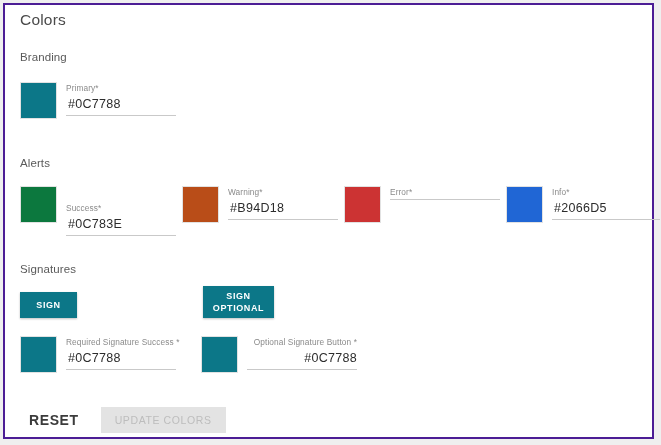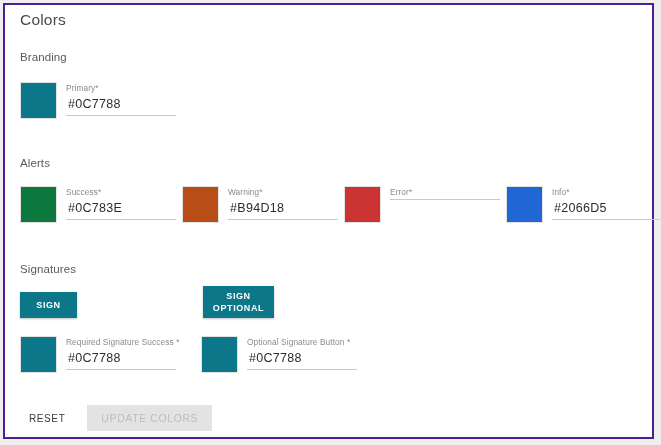--- a/index.html
+++ b/index.html
@@ -101,22 +101,22 @@
 
   
   .footer-actions {
     position: absolute;
     left: 14px;
     top: 400px;
     display: flex;
     align-items: center;
   }
   .btn-text {
-    font-size: 10px;
-    font-weight: normal;
+    font-size: 14px;
+    font-weight: bold;
     color: #3b3b3b;
     letter-spacing: 0.6px;
     padding: 7px 10px;
     background: transparent;
     border: none;
     cursor: pointer;
     font-family: "Liberation Sans", sans-serif;
   }
   .btn-disabled {
     margin-left: 12px;
@@ -145,21 +145,21 @@
       <div class="field-label"><span>Primary</span><span class="req">*</span></div>
       <div class="field-value">#0C7788</div>
       <div class="field-underline"></div>
     </div>
   </div>
 
   <div class="section-title" style="left:15px; top:152px;">Alerts</div>
 
   <div class="field-group" style="left:15px; top:181px;">
     <div class="swatch" style="background:#0C783E;"></div>
-    <div class="field" style="width:110px;">
+    <div class="field" style="width:110px;margin-top:16px;">
       <div class="field-label"><span>Success</span><span class="req">*</span></div>
       <div class="field-value">#0C783E</div>
       <div class="field-underline"></div>
     </div>
   </div>
 
   <div class="field-group" style="left:177px; top:181px;">
     <div class="swatch" style="background:#B94D18;"></div>
     <div class="field" style="width:110px;">
       <div class="field-label"><span>Warning</span><span class="req">*</span></div>
@@ -200,21 +200,21 @@
     <div class="swatch" style="background:#0C7788;"></div>
     <div class="field" style="width:110px;">
       <div class="field-label"><span>Required Signature Success</span> <span class="req">*</span></div>
       <div class="field-value">#0C7788</div>
       <div class="field-underline"></div>
     </div>
   </div>
 
   <div class="field-group" style="left:196px; top:331px;">
     <div class="swatch" style="background:#0C7788;"></div>
-    <div class="field" style="width:110px;">
+    <div class="field" style="width:110px;text-align:right;">
       <div class="field-label"><span>Optional Signature Button</span> <span class="req">*</span></div>
       <div class="field-value">#0C7788</div>
       <div class="field-underline"></div>
     </div>
   </div>
 
   <div class="footer-actions">
     <button class="btn-text">RESET</button>
     <button class="btn-disabled" disabled="">UPDATE COLORS</button>
   </div>

